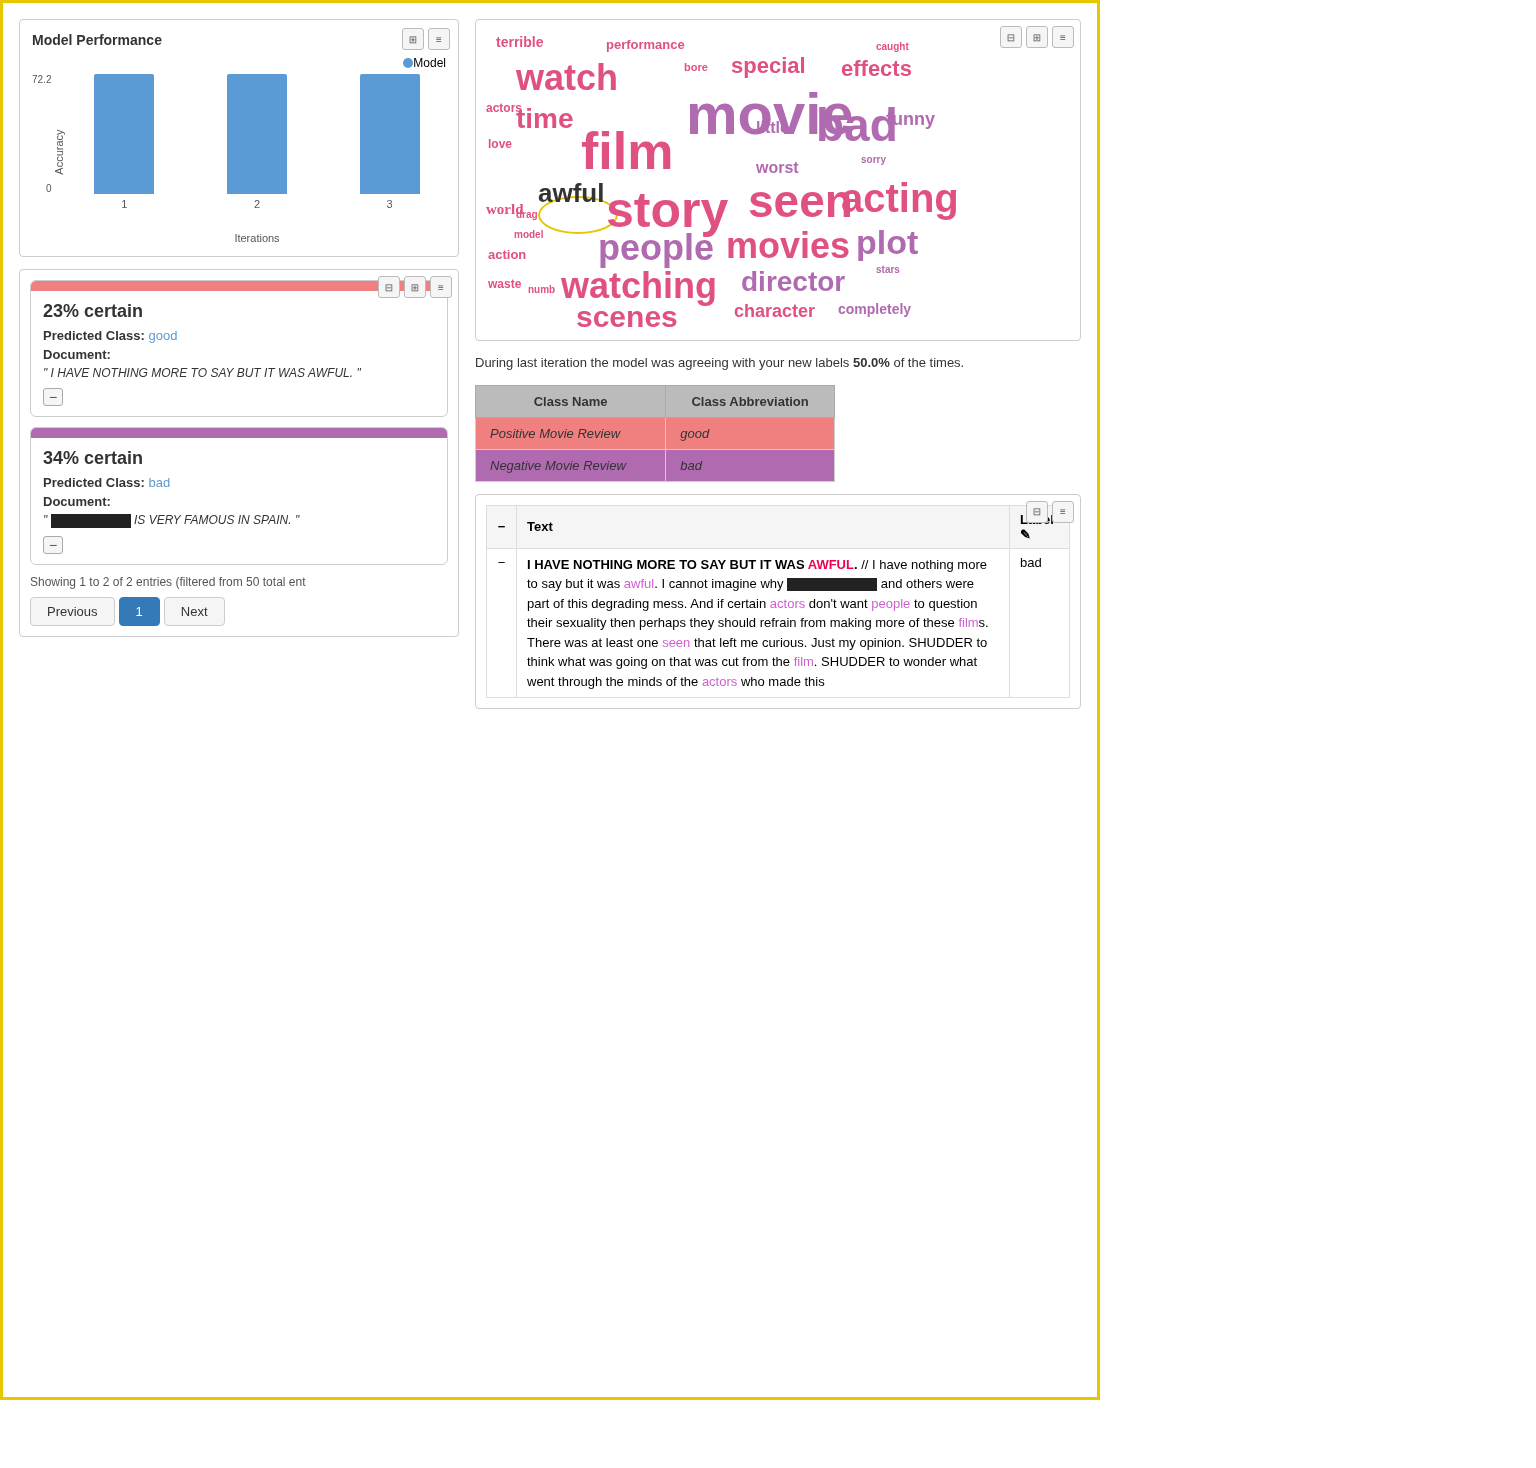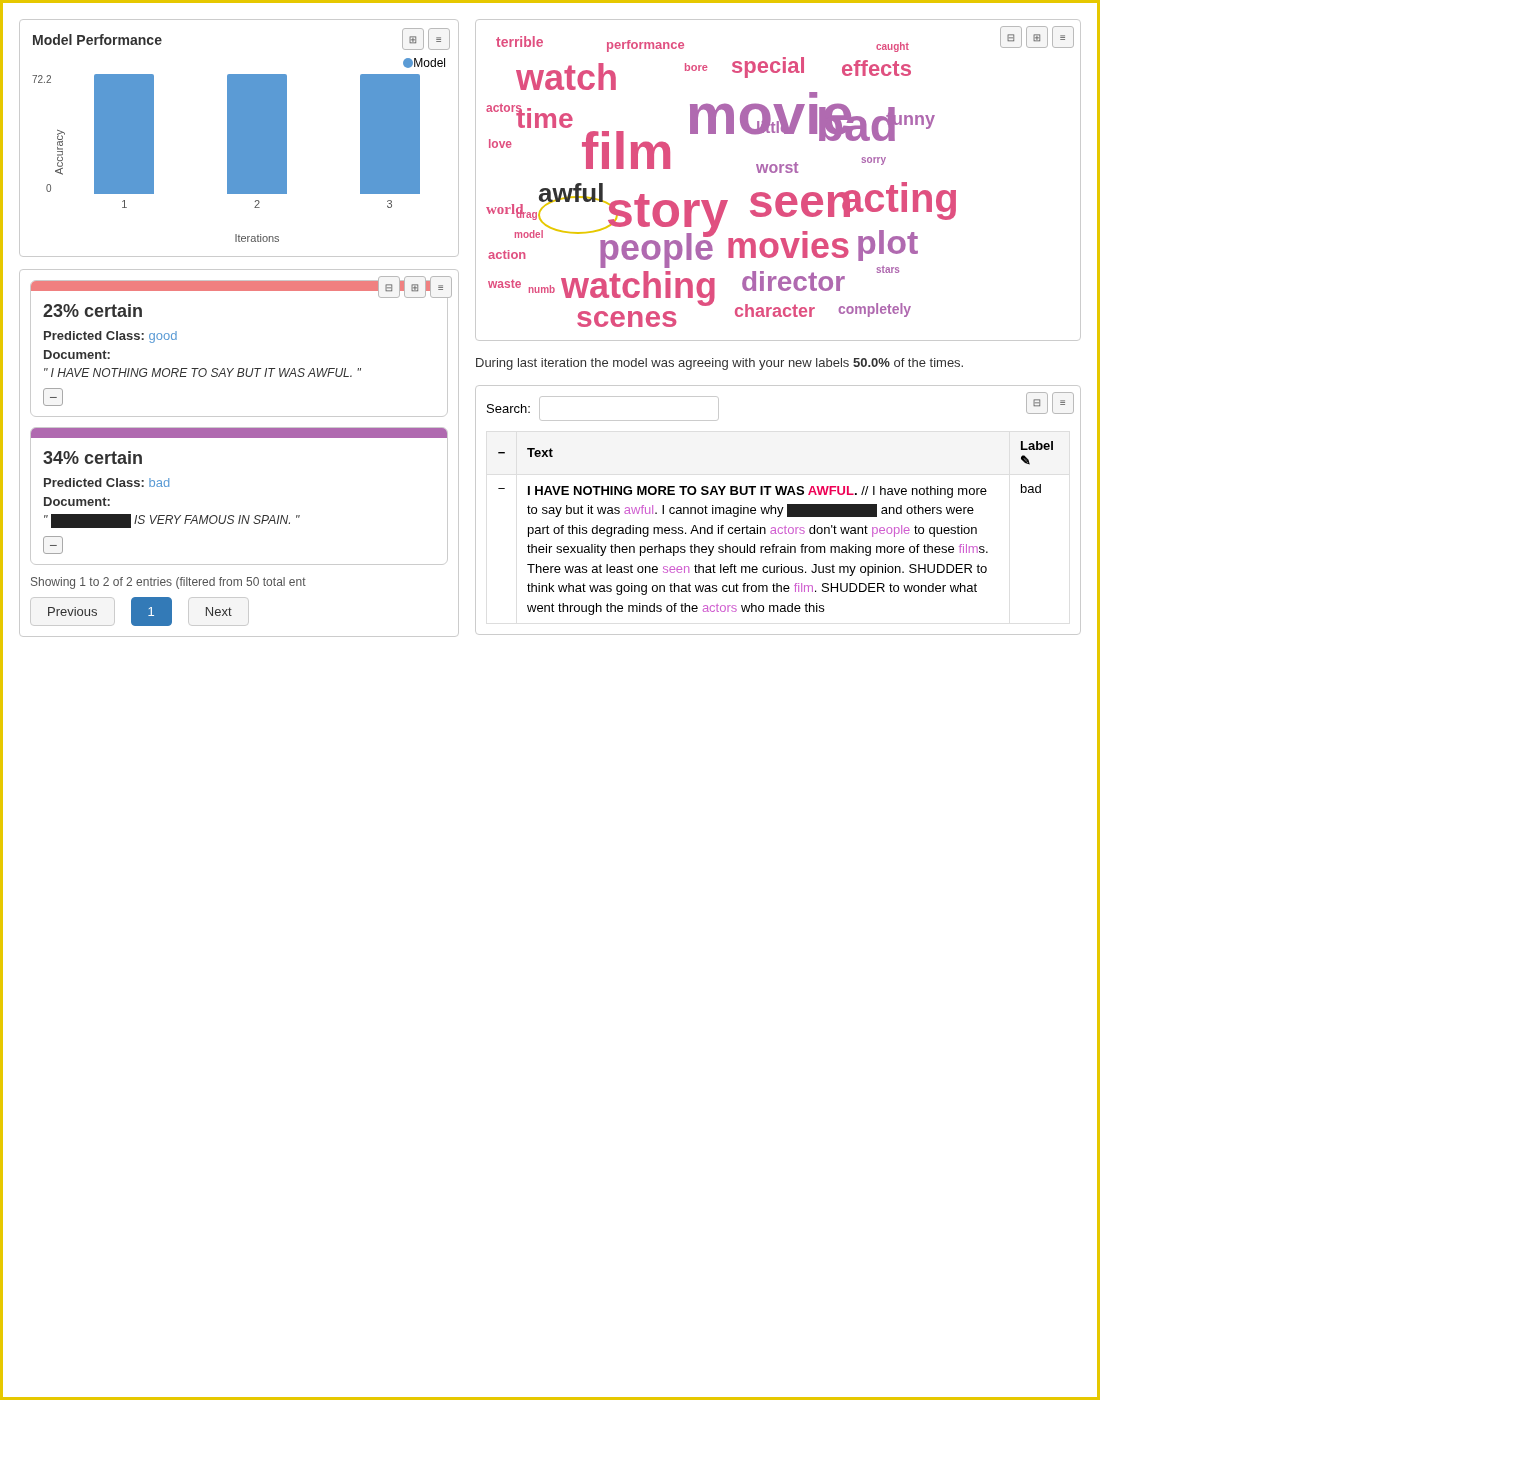--- a/index.html
+++ b/index.html
@@ -174,21 +174,21 @@
 
     .pagination-info {
       font-size: 12px;
       color: #555;
       margin-top: 6px;
       margin-bottom: 8px;
     }
     .pagination-controls {
       display: flex;
       align-items: center;
-      gap: 16px;
+      gap: 4px;
     }
     .page-btn {
       padding: 6px 16px;
       border: 1px solid #ccc;
       border-radius: 4px;
       background: #f5f5f5;
       font-size: 13px;
       cursor: pointer;
       color: #333;
     }
@@ -477,29 +477,45 @@
           <span class="wc-word" style="left: 90px; top: 272px; font-size: 30px; color: rgb(224, 80, 128);">scenes</span>
           <span class="wc-word" style="left: 248px; top: 272px; font-size: 18px; color: rgb(224, 80, 128);">character</span>
           <span class="wc-word" style="left: 352px; top: 272px; font-size: 14px; color: rgb(176, 106, 176);">completely</span>
         </div>
     </div>
 
     <div class="agreement-text">
       <span>During last iteration the model was agreeing with your new labels </span><b>50.0%</b><span> of the times.</span>
     </div>
 
+    <div class="class-table-panel">
+      <table class="class-table">
+        <thead>
+          <tr>
+            <th>Class Name</th>
+            <th>Class Abbreviation</th>
+          </tr>
+        </thead>
+        <tbody>
+          <tr class="row-positive">
+            <td>Positive Movie Review</td>
+            <td>good</td>
+          </tr>
+          <tr class="row-negative">
+            <td>Negative Movie Review</td>
+            <td>bad</td>
+          </tr>
+        </tbody>
+      </table>
+    </div>
 
     <div class="datatable-panel">
       <div class="datatable-icons">
         <div class="icon-btn">⊟</div>
         <div class="icon-btn">≡</div>
-      </div>
-      <div class="search-row">
-        <label>Search:</label>
-        <input class="search-input" type="text" style="">
       </div>
       <table class="data-table">
         <thead>
           <tr>
             <th class="col-minus">−</th>
             <th class="col-text">Text</th>
             <th class="col-label">
               <span>Label</span><br>
               <span>✎</span>
             </th>

